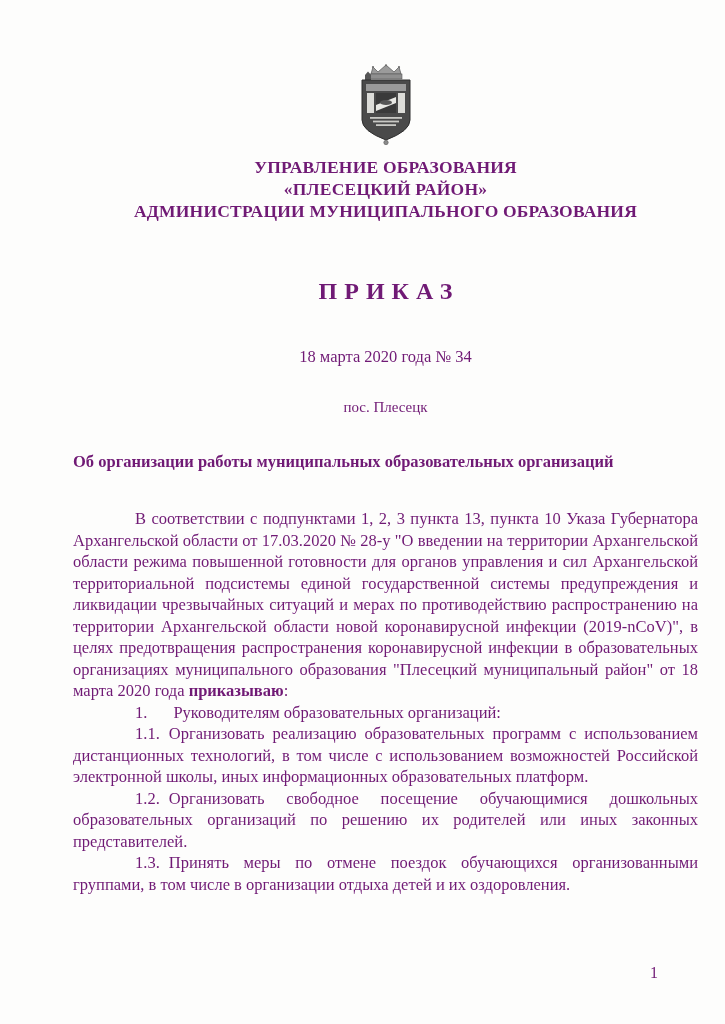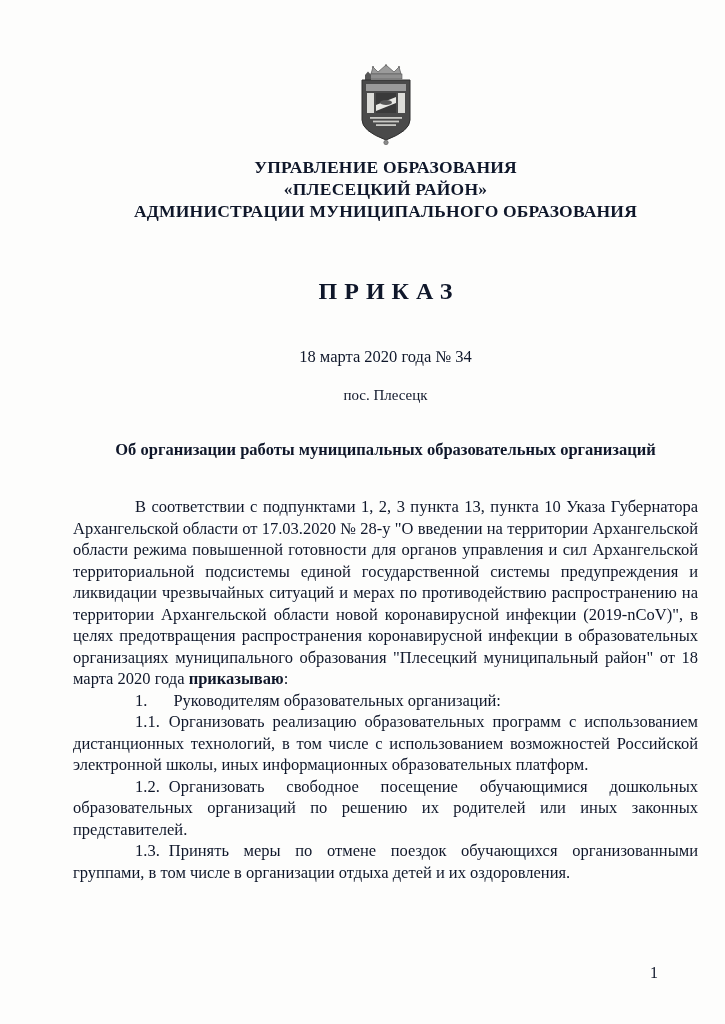--- a/index.html
+++ b/index.html
@@ -4,21 +4,21 @@
 <style>
   html, body { margin: 0; padding: 0; background: #e8e8e8; }
   .page {
     position: relative;
     width: 725px;
     height: 1024px;
     margin: 0 auto;
     background: #fdfdfc;
     box-shadow: 0 0 6px rgba(0,0,0,0.25);
     font-family: "Liberation Serif", "DejaVu Serif", serif;
-    color: #0f172a;
+    color: #701a75;
     overflow: hidden;
   }
   .content {
     position: absolute;
     left: 73px;
     top: 0;
     width: 625px;
   }
   .emblem-wrap { text-align: center; margin-top: 64px; height: 84px; }
   .emblem { width: 60px; height: 84px; display: inline-block; }
@@ -32,23 +32,23 @@
   }
   .doc-title {
     text-align: center;
     font-weight: bold;
     font-size: 24px;
     letter-spacing: 7px;
     padding-left: 7px; 
     margin-top: 56px;
   }
   .doc-date  { text-align: center; font-size: 16.5px; margin-top: 42px; }
-  .doc-place { text-align: center; font-size: 15px;   margin-top: 20px; }
+  .doc-place { text-align: center; font-size: 15px;   margin-top: 32px; }
   .doc-subject {
-    text-align: center;
+    text-align: left;
     font-weight: bold;
     font-size: 16.5px;
     margin-top: 36px;
   }
   .doc-body {
     margin-top: 36px;
     font-size: 16.5px;
     line-height: 21.5px;
     text-align: justify;
   }

